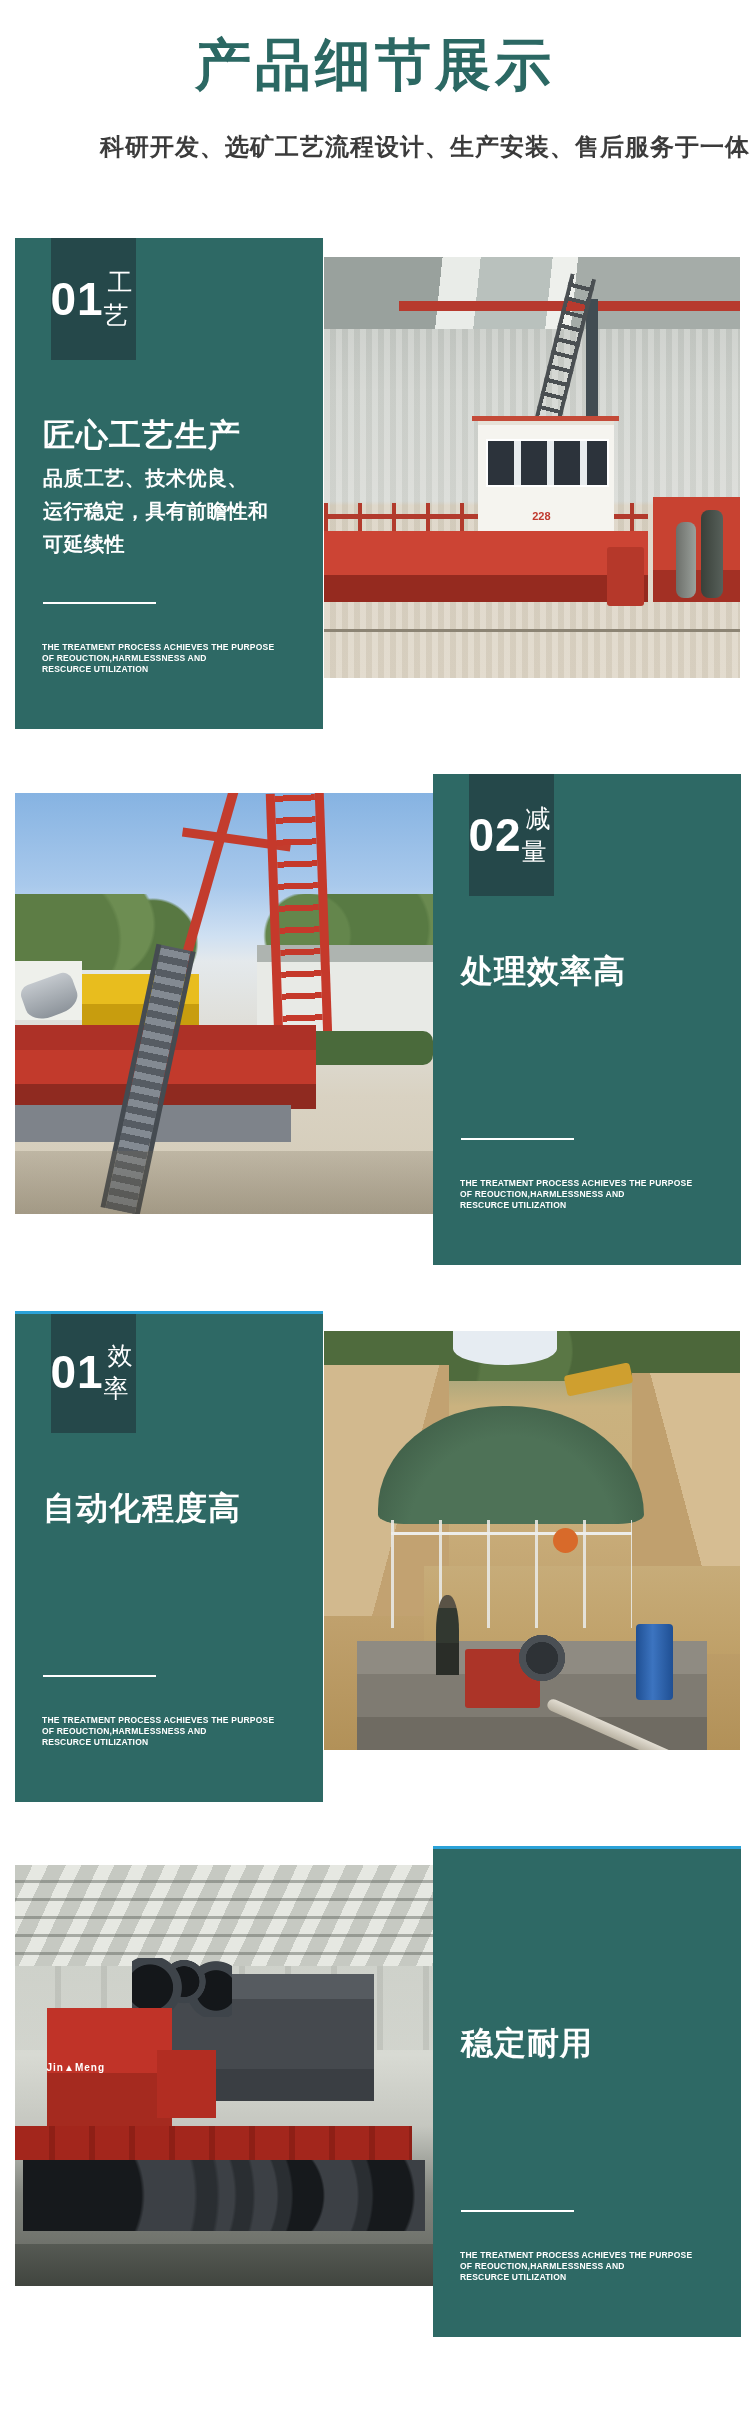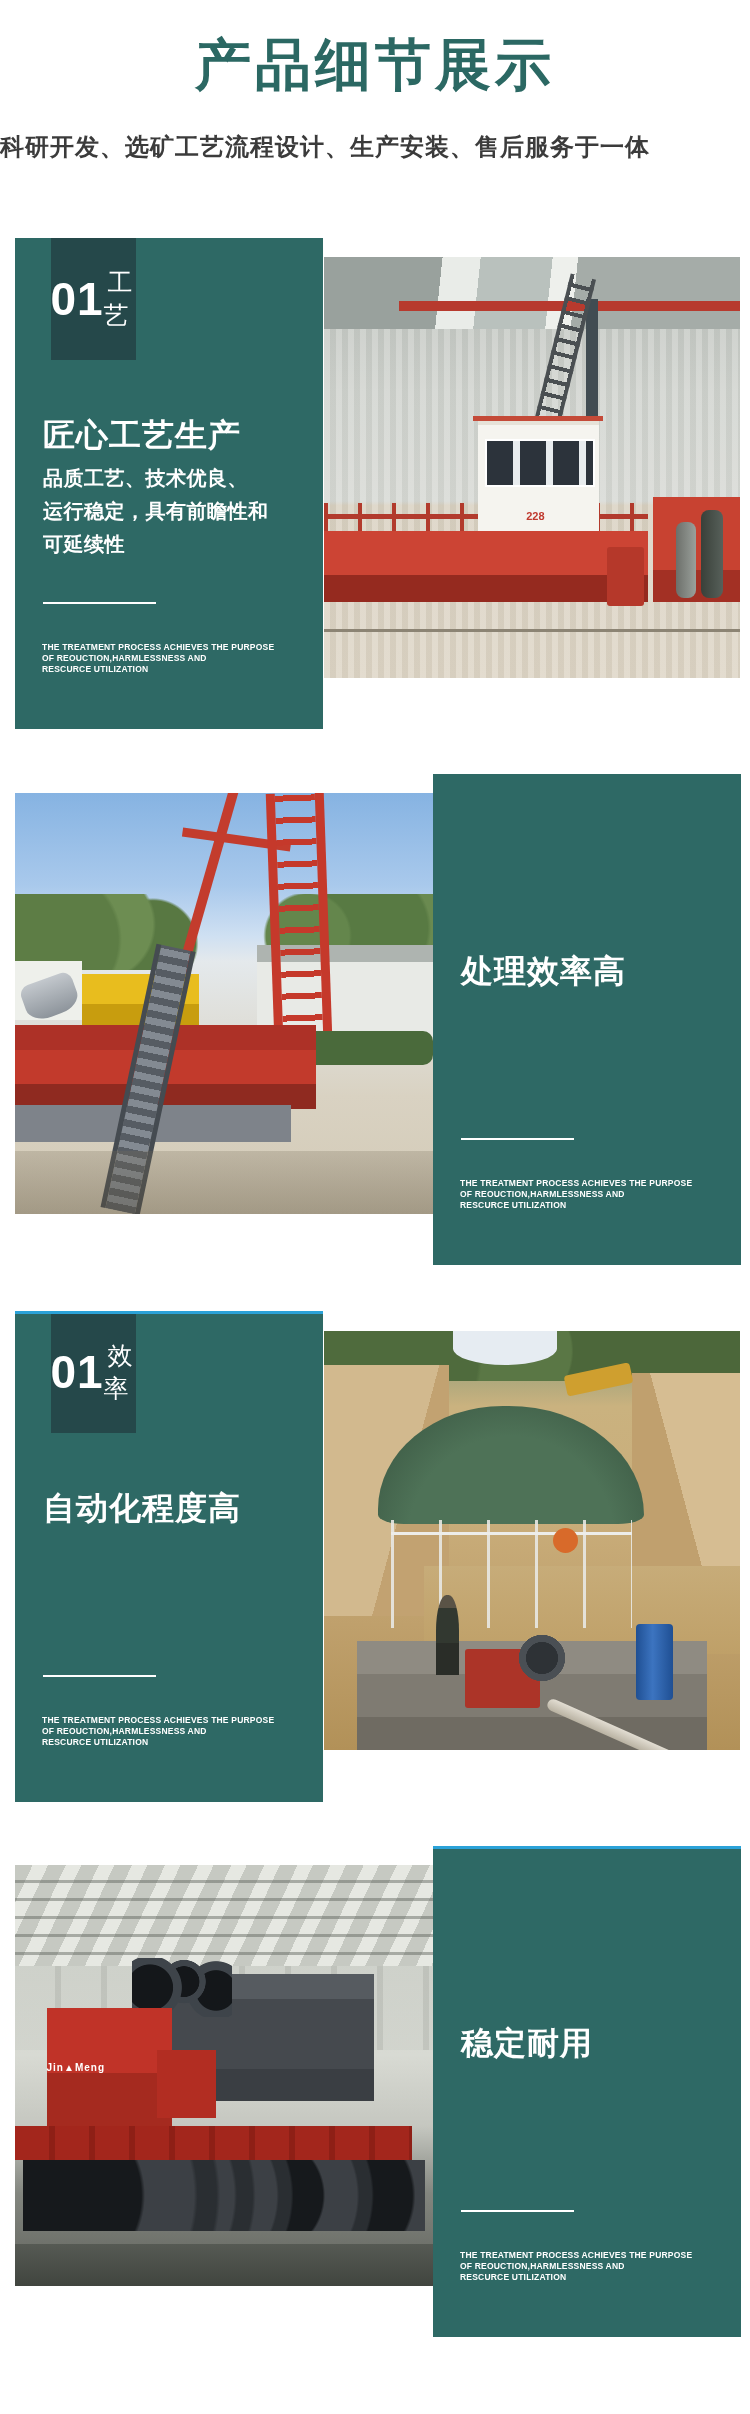--- a/index.html
+++ b/index.html
@@ -2,21 +2,21 @@
 <html><head>
 <meta charset="utf-8">
 <style>
   html,body{margin:0;padding:0;background:#ffffff;}
   .page{position:relative;width:750px;height:2414px;background:#ffffff;overflow:hidden;
         font-family:"Liberation Sans",sans-serif;}
 
   
   .title{position:absolute;top:28px;left:0;width:750px;text-align:center;
          font-size:56px;font-weight:bold;color:#2b6863;letter-spacing:4px;}
-  .subtitle{position:absolute;top:131px;left:0;width:750px;text-align:left;
+  .subtitle{position:absolute;top:131px;left:0;width:750px;text-align:right;
          font-size:24px;font-weight:600;color:#3b3b3b;letter-spacing:1px;}
 
   
   .panel{position:absolute;width:308px;height:491px;background:#2e6965;}
   .panel.accent::before{content:"";position:absolute;top:0;left:0;right:0;height:3px;
          background:#2ba2d8;z-index:3;}
   .numbox{position:absolute;top:0;left:36px;width:85px;height:122px;background:#25484a;
          display:flex;flex-direction:row;align-items:center;justify-content:center;
          color:#fff;z-index:2;}
   .num{font-size:46px;font-weight:bold;line-height:1;letter-spacing:1px;}
@@ -39,21 +39,21 @@
   .photo1::before{content:"";position:absolute;inset:0;
       background:repeating-linear-gradient(90deg,rgba(255,255,255,.28) 0 6px,rgba(60,70,65,.06) 6px 12px);
       opacity:.65;}
   .p1-roof{top:0;left:0;right:0;height:17%;
       background:linear-gradient(96deg,#99a19d 0 28%,#e9ece8 28% 37%,#b9c1bd 37% 54%,#eef0ec 54% 60%,#a5aca8 60%);}
   .p1-beam{top:10.5%;left:18%;right:0;height:10px;background:#b73a2e;}
   .p1-post{top:10%;left:63%;width:12px;height:38%;background:#414c52;}
   .p1-ladder{left:54%;top:4%;width:26px;height:42%;transform:rotate(14deg);
       background:repeating-linear-gradient(0deg,transparent 0 10px,#4a4f52 10px 14px),
                  linear-gradient(90deg,#4a4f52 0 4px,transparent 4px 22px,#4a4f52 22px);}
-  .p1-cabin{left:37%;top:40%;width:29%;height:25%;background:#f5f4ef;box-shadow:0 -5px 0 #e6e2d8;}
+  .p1-cabin{left:37%;top:40%;width:29%;height:25%;background:#f5f4ef;box-shadow:0 -5px 0 #e6e2d8;padding-left:15px;}
   .p1-cabin::before{content:"";position:absolute;top:-9px;left:-4%;width:108%;height:5px;background:#c44a38;}
   .p1-windows{left:6%;top:13%;width:88%;height:42%;border:2px solid #ffffff;
       background:repeating-linear-gradient(90deg,#2c333b 0 26px,#e8ecee 26px 33px);}
   .p1-cabnum{bottom:8%;left:40%;color:#c0392e;font-size:11px;font-weight:bold;}
   .p1-rails{left:0;top:58.5%;width:78%;height:6.5%;
       background:repeating-linear-gradient(90deg,#b23a2c 0 4px,transparent 4px 34px),
                  linear-gradient(180deg,transparent 0 40%,#b23a2c 40% 58%,transparent 58%);}
   .p1-hull{left:0;top:65%;width:78%;height:17%;background:linear-gradient(180deg,#cc4434 0 62%,#952a1f 62%);}
   .p1-tank{right:0;top:57%;width:21%;height:25%;background:linear-gradient(180deg,#c84231 0 70%,#a33024 70%);}
   .p1-cyl{right:4%;top:60%;width:5.5%;height:21%;border-radius:8px;
@@ -202,20 +202,25 @@
     <div class="p2-ladderframe"></div>
     <div class="p2-yellow"></div>
     <div class="p2-hedge"></div>
     <div class="p2-hull"></div>
     <div class="p2-hullgray"></div>
     <div class="p2-conv"></div>
     <div class="p2-pipe"></div>
     <div class="p2-shadow"></div>
   </div>
   <div class="panel" style="left:433px;top:774px;">
+    <div class="numbox">
+      <div class="num">02</div>
+      <div class="numline"></div>
+      <div class="tag">减量</div>
+    </div>
     <div class="heading">处理效率高</div>
     <div class="divider"></div>
     <div class="english">THE TREATMENT PROCESS ACHIEVES THE PURPOSE
 OF REOUCTION,HARMLESSNESS AND
 RESCURCE UTILIZATION</div>
   </div>
 
   <div class="panel accent" style="left:15px;top:1311px;">
     <div class="numbox">
       <div class="num">01</div>

